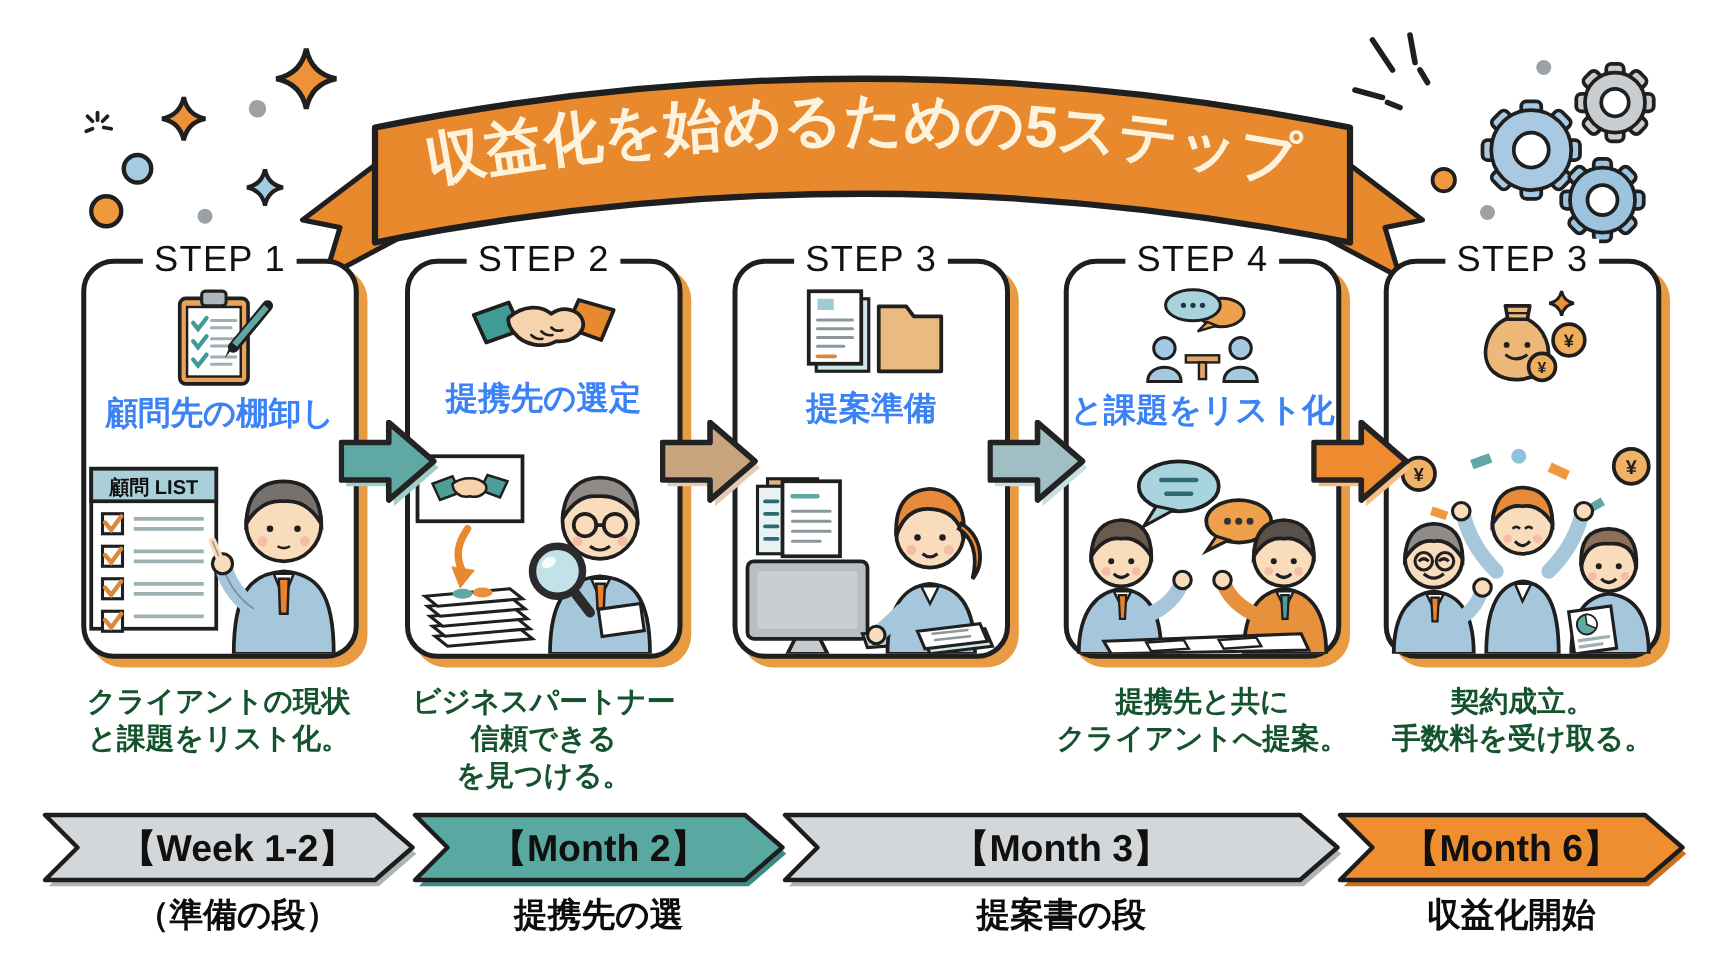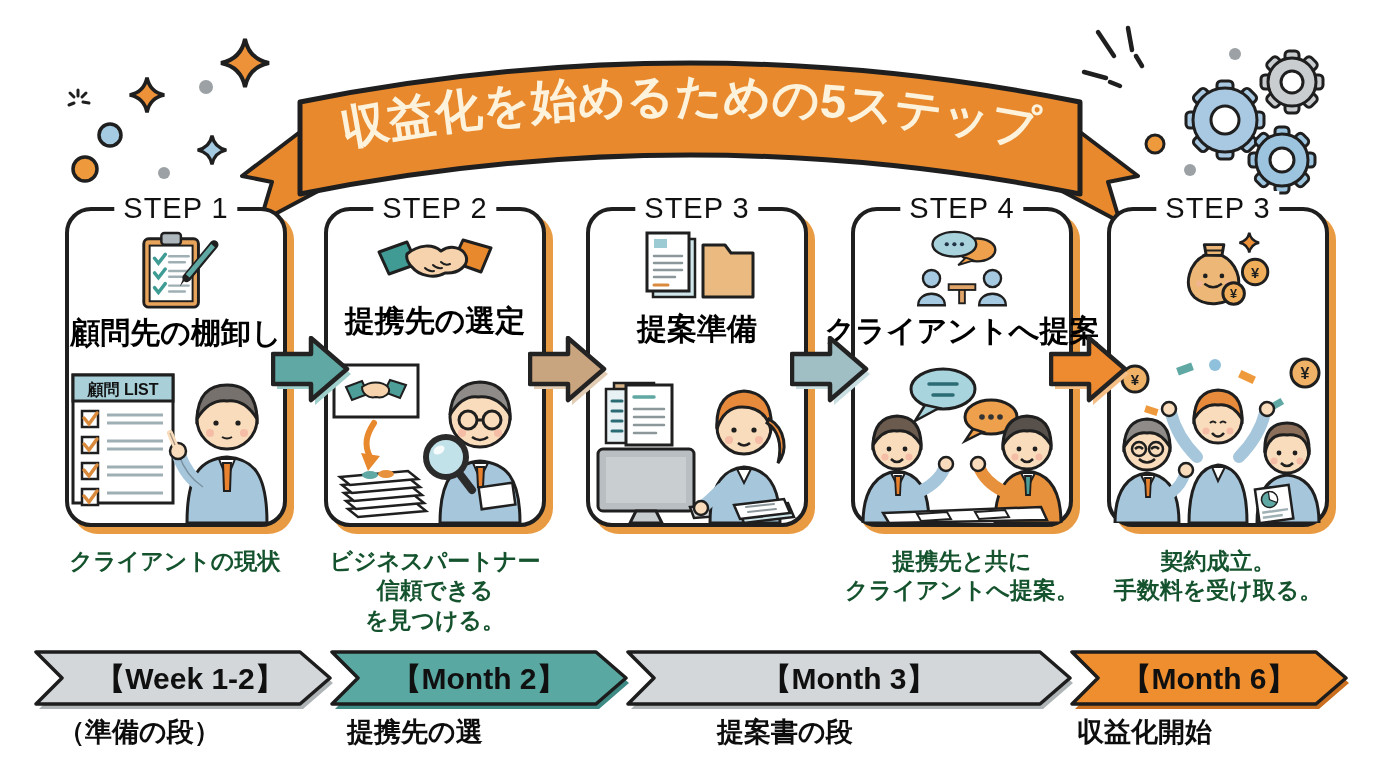--- a/index.html
+++ b/index.html
@@ -15,33 +15,33 @@
   .decor-right{position:absolute;left:1080px;top:22px;width:296px;height:200px;}
 
   
   .step-card{position:absolute;top:207px;width:222px;height:320px;box-sizing:border-box;
     background:#fff;border:4px solid #1f1f1f;border-radius:26px;
     box-shadow:7px 7px 0 #E99B43;display:flex;flex-direction:column;align-items:center;}
   .step-header{position:absolute;top:-20px;left:50%;transform:translateX(-50%);
     background:#fff;padding:0 9px;font-size:29px;font-weight:normal;color:#111;
     letter-spacing:1px;white-space:nowrap;line-height:34px;}
   .step-icon{margin-top:18px;flex:0 0 auto;}
-  .step-title{margin-top:2px;font-size:30px;font-weight:bold;color:#000000;white-space:nowrap;}
+  .step-title{margin-top:2px;font-size:26px;font-weight:bold;color:#3b82f6;white-space:nowrap;}
   .step-illustration{margin-top:auto;flex:0 0 auto;}
 
   
   .flow-arrow{position:absolute;top:336px;width:84px;height:74px;}
 
   
   .step-desc{position:absolute;top:549px;width:240px;text-align:center;
     font-size:23px;font-weight:bold;color:#14532d;line-height:1.28;font-family:Liberation Mono, monospace;}
 
   
   .timeline-svg{position:absolute;left:0;top:648px;width:1376px;height:66px;}
-  .timeline-caption{position:absolute;top:714px;
+  .timeline-caption{position:absolute;top:714px;text-align:center;
     font-size:27px;font-weight:bold;color:#0d0d0d;}
 </style>
 </head>
 <body>
 
 <div class="canvas">
 
   <svg class="ribbon-svg" viewBox="0 0 900 230">
 
     <path d="M60,118 L2,162 L32,168 L20,208 L80,176 Z" stroke="#1f1f1f" stroke-width="4" stroke-linejoin="round" fill="#E8892E"></path>
@@ -318,21 +318,21 @@
       <circle cx="44" cy="16" r="2.2" fill="#234"></circle>
         <circle cx="52" cy="16" r="2.2" fill="#234"></circle>
         <circle cx="60" cy="16" r="2.2" fill="#234"></circle>
       <circle cx="28" cy="52" r="9" fill="#A5C9E0" stroke="#1f1f1f" stroke-width="2.5"></circle>
       <path d="M14,80 C14,64 42,64 42,80 Z" fill="#A5C9E0" stroke="#1f1f1f" stroke-width="2.5"></path>
       <circle cx="92" cy="52" r="9" fill="#A5C9E0" stroke="#1f1f1f" stroke-width="2.5"></circle>
       <path d="M78,80 C78,64 106,64 106,80 Z" fill="#A5C9E0" stroke="#1f1f1f" stroke-width="2.5"></path>
       <rect x="46" y="58" width="28" height="6" fill="#E0A368" stroke="#1f1f1f" stroke-width="2"></rect>
       <rect x="57" y="64" width="6" height="14" fill="#E0A368" stroke="#1f1f1f" stroke-width="2"></rect>
     </svg>
-    <div class="step-title">クライアントへ提案</div>
+    <div class="step-title">と課題をリスト化</div>
     <svg class="step-illustration" width="214" height="166" viewBox="0 0 214 166">
 
       <ellipse cx="88" cy="32" rx="32" ry="20" fill="#A8D4DE" stroke="#1f1f1f" stroke-width="3"></ellipse>
       <polygon points="70,48 60,64 84,51" fill="#A8D4DE" stroke="#1f1f1f" stroke-width="2.5"></polygon>
       <line x1="74" y1="27" x2="102" y2="27" stroke="#2b6b74" stroke-width="3.5" stroke-linecap="round"></line>
       <line x1="78" y1="38" x2="98" y2="38" stroke="#2b6b74" stroke-width="3.5" stroke-linecap="round"></line>
       <ellipse cx="136" cy="60" rx="26" ry="17" fill="#EFA04C" stroke="#1f1f1f" stroke-width="3"></ellipse>
       <polygon points="118,72 110,84 128,75" fill="#EFA04C" stroke="#1f1f1f" stroke-width="2.5"></polygon>
       <circle cx="127" cy="60" r="2.8" fill="#333"></circle>
         <circle cx="136" cy="60" r="2.8" fill="#333"></circle>
@@ -464,20 +464,21 @@
     <polygon points="6,23 44,23 44,7 80,38 44,69 44,53 6,53" fill="#C9DEE1"></polygon>
     <polygon points="2,18 40,18 40,2 76,33 40,64 40,48 2,48" stroke="#232323" stroke-width="4.5" stroke-linejoin="round" fill="#9FBFC4"></polygon>
   </svg>
   <svg class="flow-arrow" style="left:1049px;" viewBox="0 0 84 74">
     <polygon points="6,23 44,23 44,7 80,38 44,69 44,53 6,53" fill="#F5BE85"></polygon>
     <polygon points="2,18 40,18 40,2 76,33 40,64 40,48 2,48" stroke="#232323" stroke-width="4.5" stroke-linejoin="round" fill="#EE8A2F"></polygon>
   </svg>
 
   <div class="step-desc" style="left:55px;">
     <div>クライアントの現状</div>
+    <div>と課題をリスト化。</div>
   </div>
   <div class="step-desc" style="left:315px;">
     <div>ビジネスパートナー</div>
     <div>信頼できる</div>
     <div>を見つける。</div>
   </div>
   <div class="step-desc" style="left:1098px;">
     <div>契約成立。</div>
     <div>手数料を受け取る。</div>
   </div>

